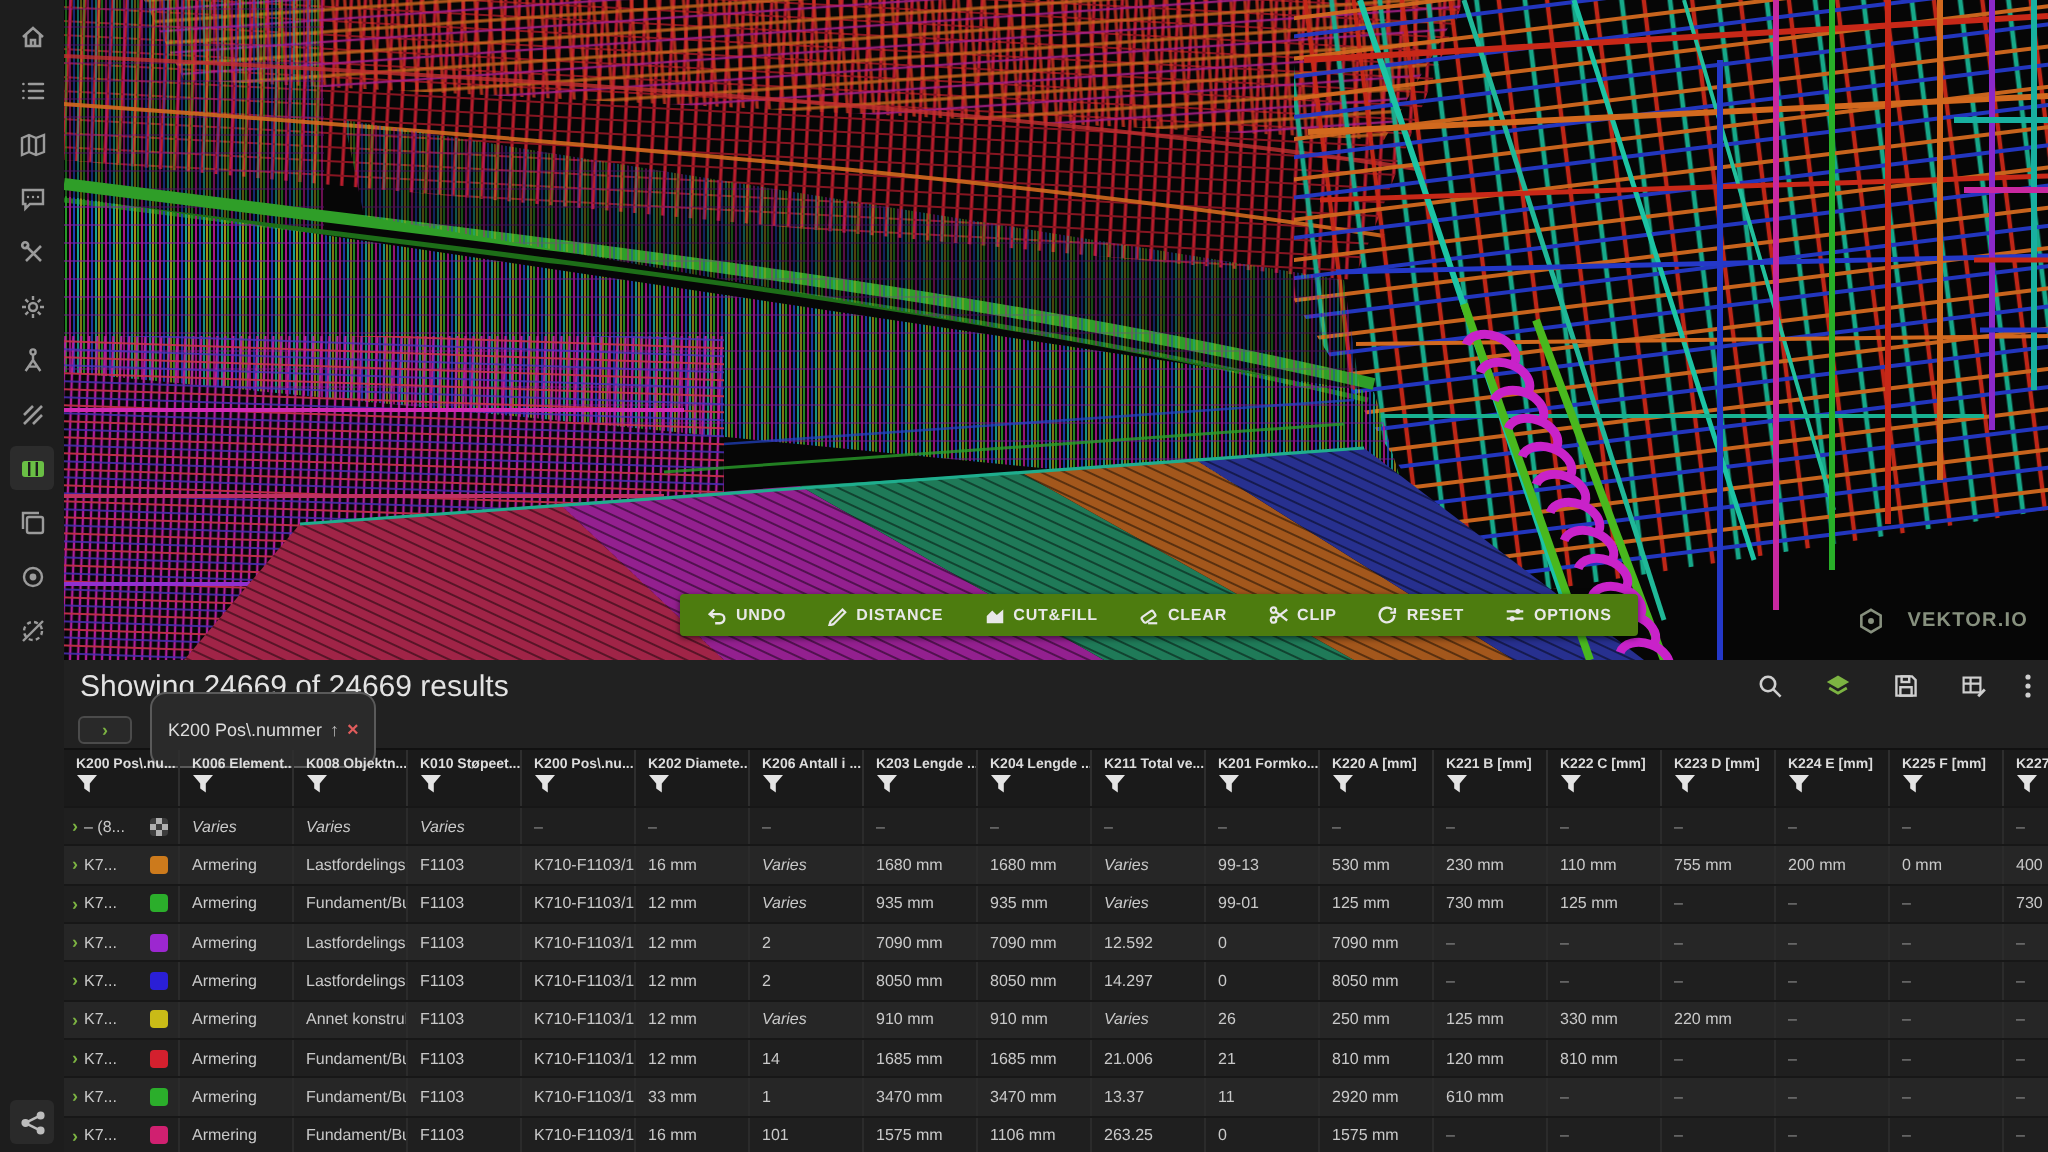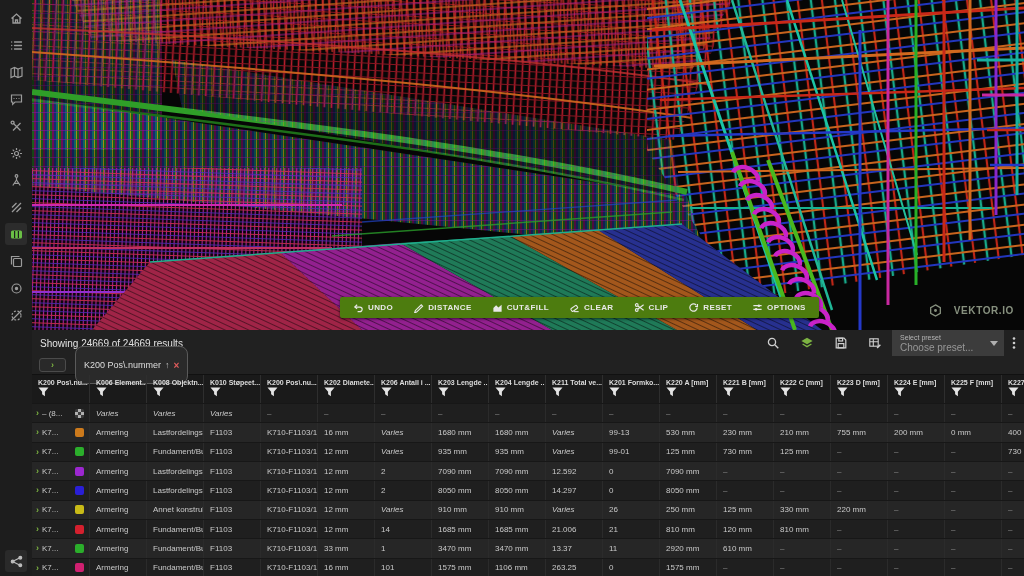--- a/index.html
+++ b/index.html
@@ -25,21 +25,21 @@
   .vp-btn{display:flex;align-items:center;gap:4px;padding:0 10px;border:none;background:none;cursor:pointer;
           color:#e8e8e8;font-size:8px;font-weight:bold;letter-spacing:.4px;font-family:inherit;}
   .vp-btn svg{flex:0 0 auto;}
   .watermark{position:absolute;right:10px;bottom:13px;display:flex;align-items:center;gap:12px;
              color:#95a08c;font-size:10px;font-weight:bold;letter-spacing:.6px;opacity:.9;}
 
   
   .panel{position:absolute;left:32px;top:330px;width:992px;height:246px;background:#1f1f1f;z-index:20;}
 
   .results-bar{height:26px;display:flex;align-items:center;padding-left:8px;background:#212121;}
-  .summary{font-size:10px;color:#e3e3e3;}
+  .summary{font-size:15px;color:#e3e3e3;}
   .bar-right{margin-left:auto;display:flex;align-items:center;height:26px;}
   .icon-btn{width:34px;height:26px;display:flex;align-items:center;justify-content:center;
             background:none;border:none;cursor:pointer;color:#cfcfcf;}
   .preset{width:112px;height:26px;background:#3c3c3c;box-sizing:border-box;padding:3px 6px 2px 8px;
           display:flex;align-items:center;cursor:pointer;}
   .preset-text{flex:1;overflow:hidden;}
   .preset-label{font-size:7px;color:#b5b5b5;line-height:8px;}
   .preset-value{font-size:10px;color:#979797;line-height:12px;white-space:nowrap;}
   .caret{width:0;height:0;border-left:4px solid transparent;border-right:4px solid transparent;
          border-top:5px solid #b0b0b0;margin-left:4px;}
@@ -346,27 +346,20 @@
             <rect x="4.2" y="7.6" width="5.6" height="4.2"></rect>
           </svg>
       </button>
       <button class="icon-btn">
         <svg width="14" height="14" viewBox="0 0 14 14" fill="none" stroke="#cfcfcf" stroke-width="1.1">
             <rect x="1.8" y="2.8" width="8.4" height="7.4"></rect>
             <path d="M1.8 5.8h8.4M5.3 2.8v7.4"></path>
             <path d="M8.6 11.6l3.3-3.3 1 1-3.3 3.3z" fill="#cfcfcf" stroke="none"></path>
           </svg>
       </button>
-      <div class="preset">
-        <div class="preset-text">
-          <div class="preset-label">Select preset</div>
-          <div class="preset-value">Choose preset...</div>
-        </div>
-        <div class="caret"></div>
-      </div>
       <button class="kebab">
         <svg width="4" height="14" viewBox="0 0 4 14">
             <circle cx="2" cy="2.5" r="1.3" fill="#cfcfcf"></circle>
             <circle cx="2" cy="7" r="1.3" fill="#cfcfcf"></circle>
             <circle cx="2" cy="11.5" r="1.3" fill="#cfcfcf"></circle>
           </svg>
       </button>
     </div>
   </div>
 
@@ -525,21 +518,21 @@
         <div class="cell">F1103</div>
         <div class="cell">K710-F1103/16</div>
         <div class="cell">16 mm</div>
         <div class="cell varies">Varies</div>
         <div class="cell">1680 mm</div>
         <div class="cell">1680 mm</div>
         <div class="cell varies">Varies</div>
         <div class="cell">99-13</div>
         <div class="cell">530 mm</div>
         <div class="cell">230 mm</div>
-        <div class="cell">210 mm</div>
+        <div class="cell">110 mm</div>
         <div class="cell">755 mm</div>
         <div class="cell">200 mm</div>
         <div class="cell">0 mm</div>
         <div class="cell">400 mm</div>
       </div>
       <div class="trow even">
         <div class="cell first">
           <span class="chev">›</span>
           <span class="pos">K7...</span>
           <span class="swatch" style="background: rgb(43, 174, 43);"></span>

